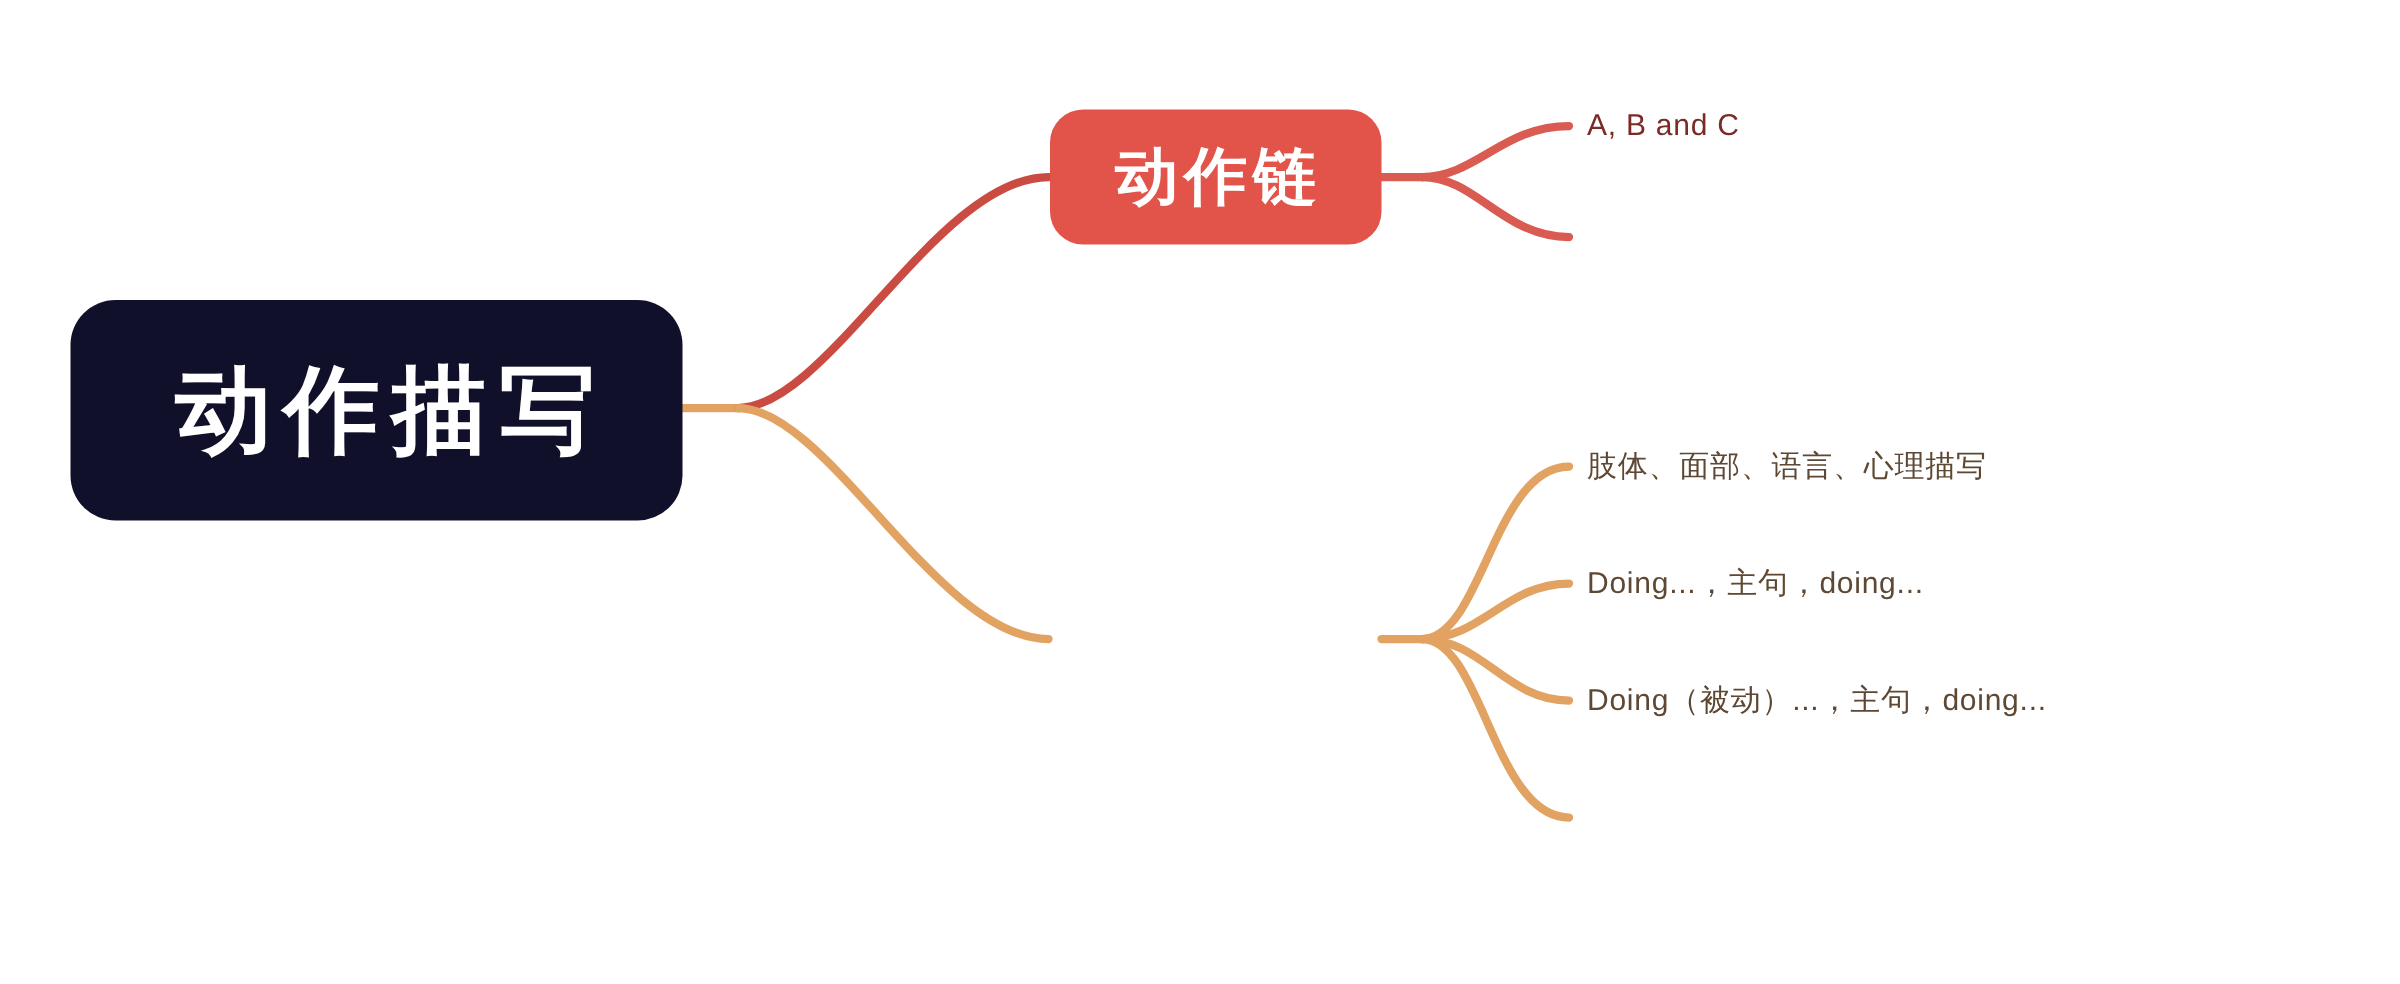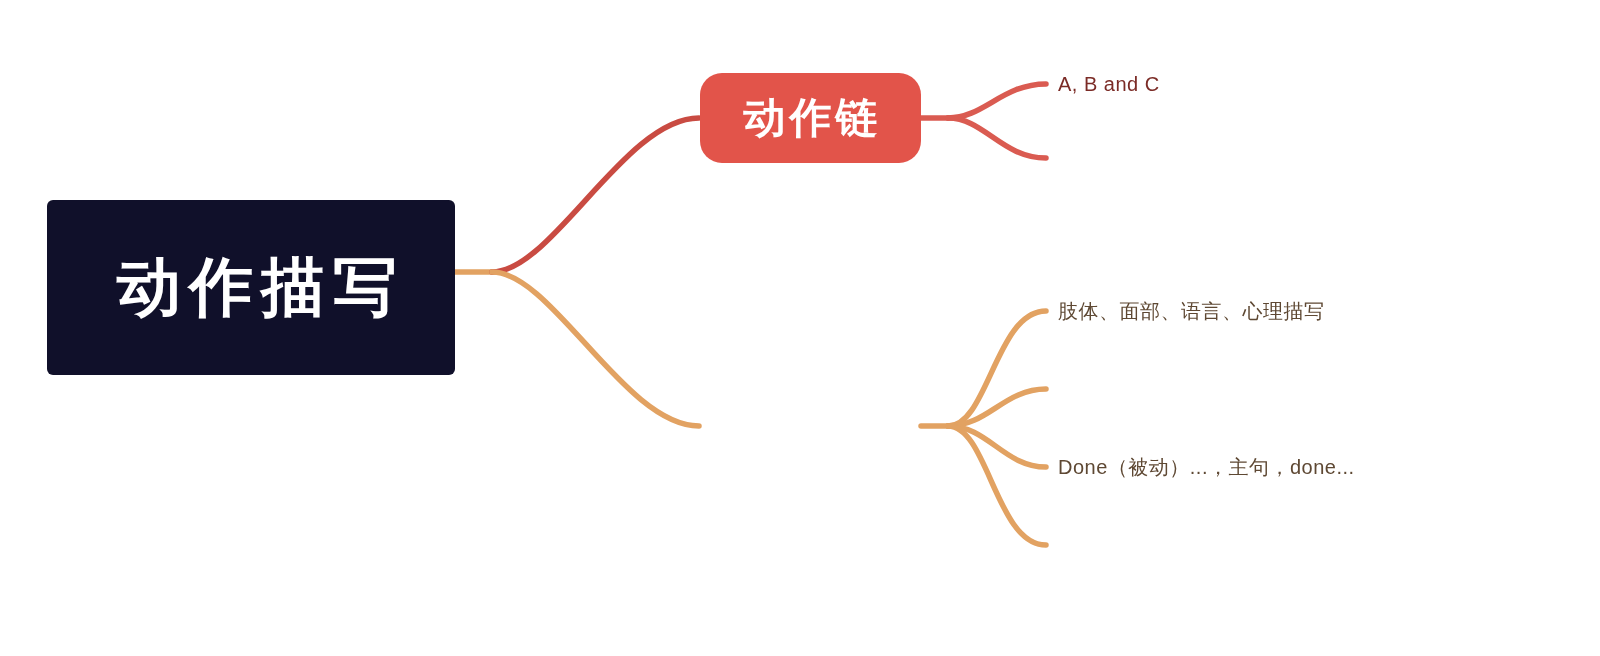--- a/index.html
+++ b/index.html
@@ -25,24 +25,24 @@
   .node {
     position: absolute;
     display: flex;
     align-items: center;
     justify-content: center;
     box-sizing: border-box;
     white-space: nowrap;
   }
   .root-node {
     left: 47px; top: 200px;
-    width: 408px; height: 175px;
+    width: 408px; height: 147px;
     background: var(--root-bg, #10102a);
     color: var(--root-text, #ffffff);
-    border-radius: 6px;
+    border-radius: 30px;
     font-size: 64px;
     font-weight: 700;
     letter-spacing: 8px;
     padding-left: 20px; 
   }
   .branch-node {
     left: 700px;
     width: 221px; height: 90px;
     border-radius: 22px;
     font-size: 42px;
@@ -96,15 +96,16 @@
   </svg>
 
   <div class="node root-node">动作描写</div>
 
   <div class="node branch-node branch-red">动作链</div>
 
 
   <div class="leaf leaf-red" style="top:64px">A, B and C</div>
 
   <div class="leaf leaf-orange" style="top:291px">肢体、面部、语言、心理描写</div>
-  <div class="leaf leaf-orange" style="top:447px">Done（被动）...，主句，done...</div>
+  <div class="leaf leaf-orange" style="top:369px">Doing...，主句，doing...</div>
+  <div class="leaf leaf-orange" style="top:447px">Doing（被动）...，主句，doing...</div>
 
 </div>
 
 </body></html>

